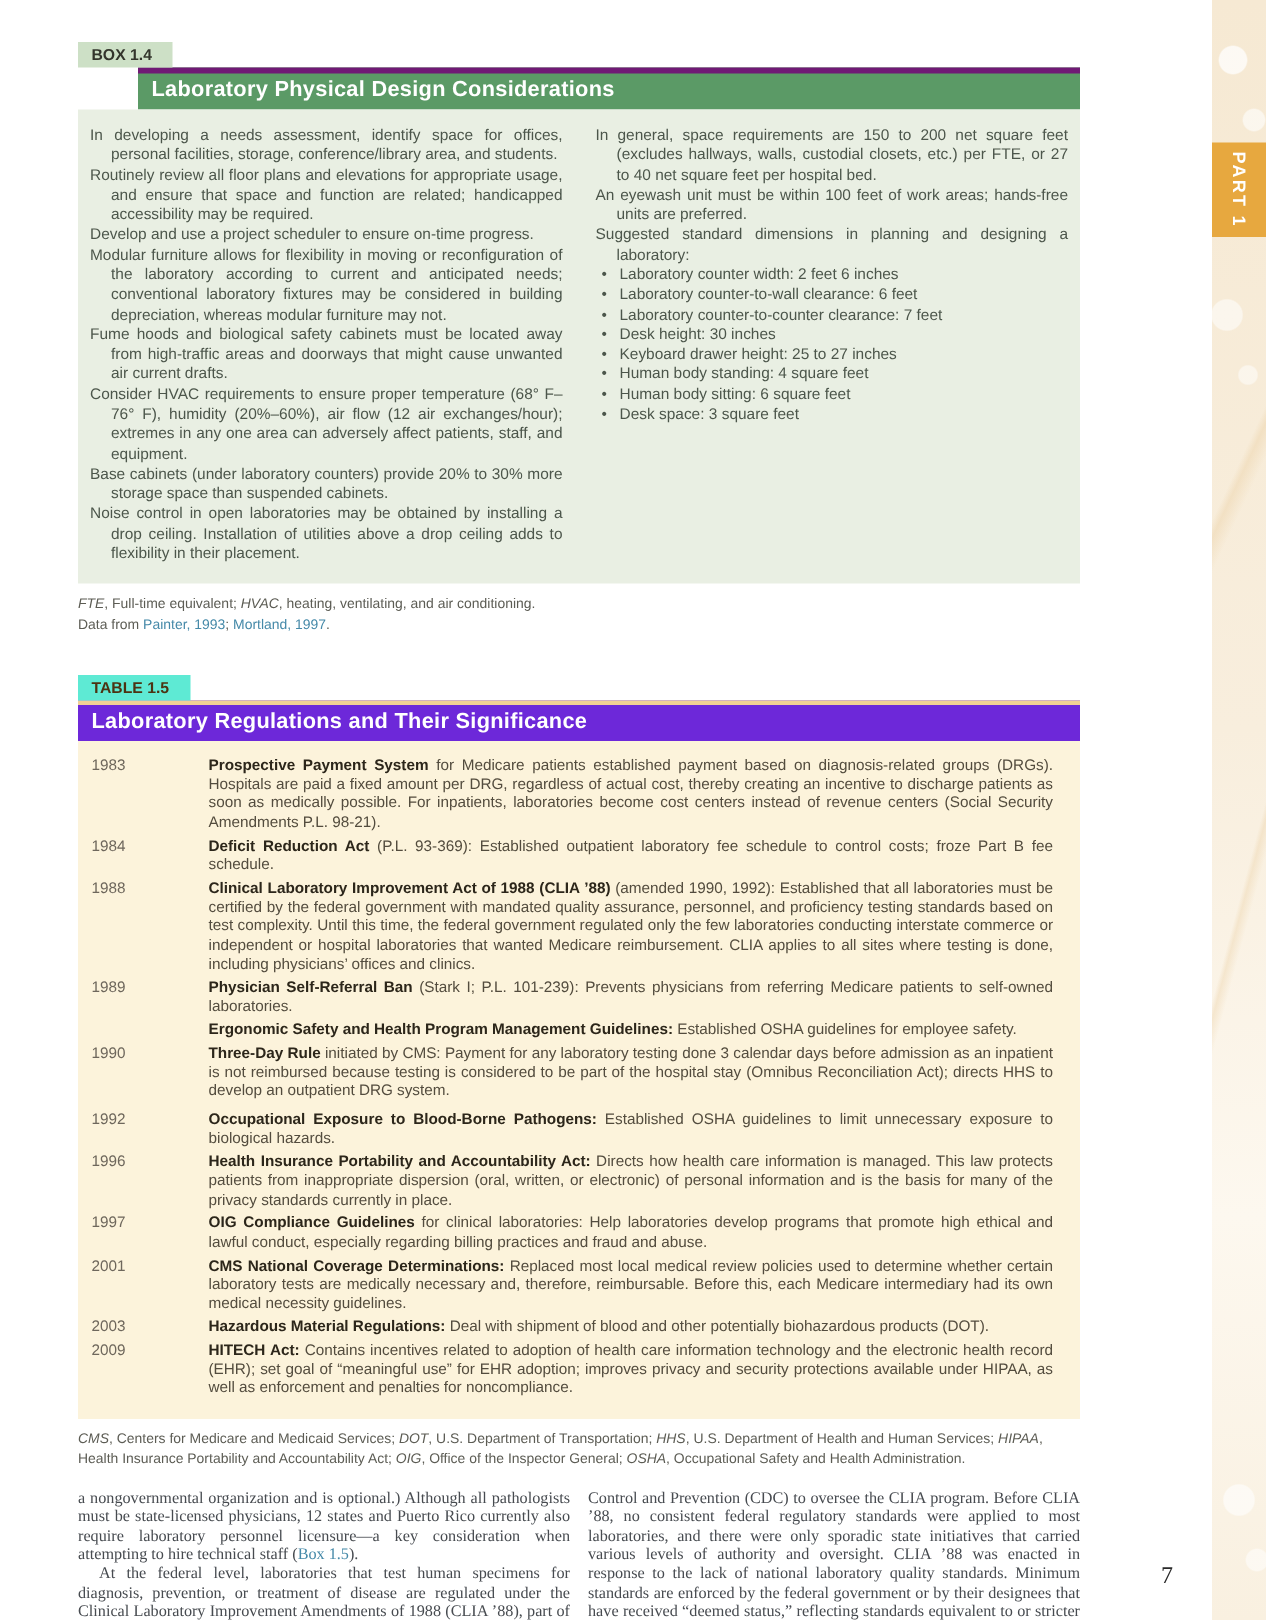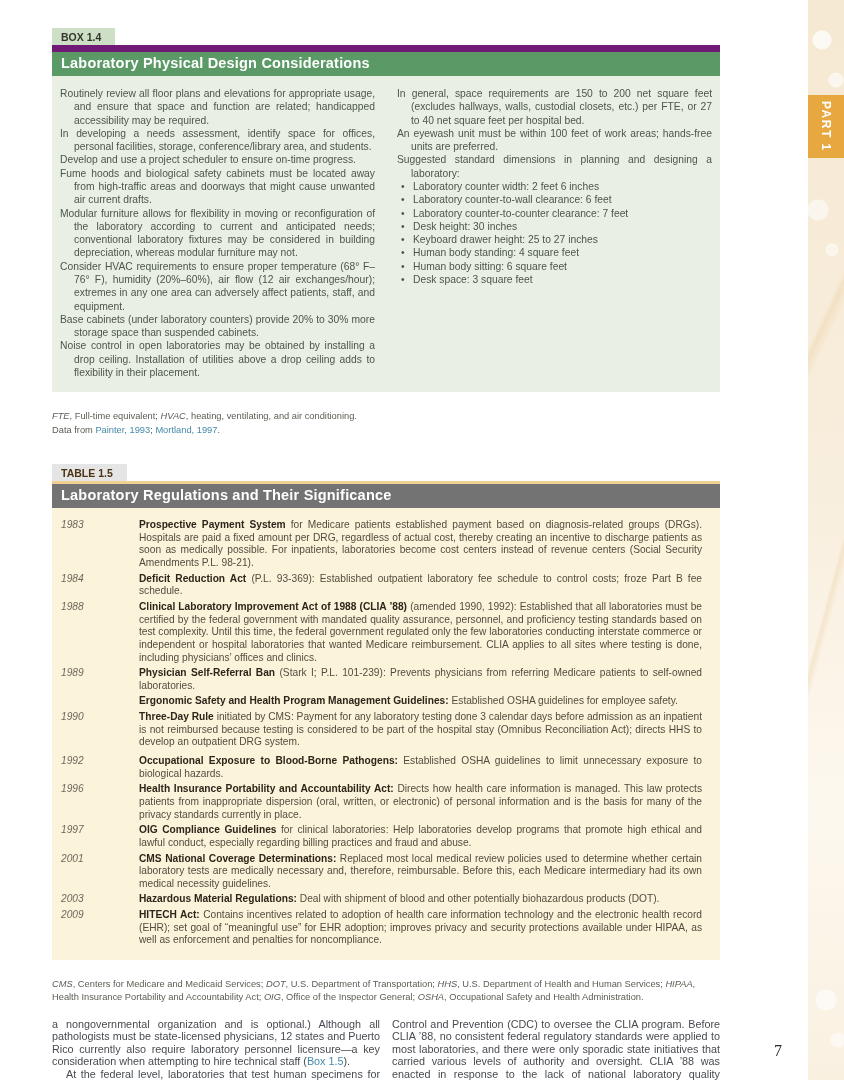--- a/index.html
+++ b/index.html
@@ -28,59 +28,59 @@
   }
   .part-tab span {
     writing-mode:vertical-rl; font-weight:bold; font-size:12px; letter-spacing:1.5px;
   }
   
   .content { position:absolute; left:52px; top:27px; width:668px; }
   .tab {
     display:inline-block; font-weight:bold; font-size:10.5px; padding:3px 14px 2px 9px;
   }
   .tab.green  { background:#cde0c6; color:#33352c; }
-  .tab.orange { background:#e5e5e5; color:#4c3312; }
+  .tab.orange { background:#5eead4; color:#4c3312; }
   .band {
     color:#ffffff; font-weight:bold; font-size:14.5px; padding:3px 10px 5px 9px; letter-spacing:.2px;
   }
-  .band.green-band  { background:#5b9a66; border-top:7px solid #701a75; }
-  .band.orange-band { background:#737373; border-top:3px solid #f2d095; }
+  .band.green-band  { background:#5b9a66; border-top:4px solid #701a75;margin-left:40px; }
+  .band.orange-band { background:#6d28d9; border-top:3px solid #f2d095; }
 
   
   .box-body {
     background:#e9efe3; padding:11px 8px 13px 8px; display:flex; gap:22px;
     color:#4c564b; font-size:10.3px; line-height:1.29;
   }
   .box-col { flex:1; }
   .hang { padding-left:14px; text-indent:-14px; text-align:justify; }
   .bullet { position:relative; padding-left:16px; }
   .bullet::before { content:"•"; position:absolute; left:4px; color:#4c564b; }
 
   .footnote { font-size:9.3px; line-height:1.45; color:#5c5c54; }
-  .fn-block { margin-top:18px; }
+  .fn-block { margin-top:7px; }
   .it { font-style:italic; }
   .bd { font-weight:bold; }
   .lnk { color:#4589a8; cursor:pointer; }
 
   
   .table-section { margin-top:26px; }
   .table-body {
     background:#fcf3db; padding:11px 18px 10px 9px;
     color:#534c3e; font-size:10.2px; line-height:1.24;
   }
   .trow { display:flex; margin-bottom:3px; }
-  .tyear { flex:none; width:78px; color:#6e675c;font-style:italic; }
+  .tyear { flex:none; width:78px; color:#6e675c; }
   .tdesc { flex:1; text-align:justify; }
   .tdesc .bd { color:#2c261a; }
 
   
   .main-cols { margin-top:13px; display:flex; gap:12px; }
   .main-col { flex:1; }
   .serif {
-    font-family:Liberation Sans, sans-serif; font-size:10.8px; line-height:1.16;
+    font-family:Liberation Serif, serif; font-size:10.8px; line-height:1.16;
     color:#474b50; text-align:justify;
   }
   .serif.ind { text-indent:14px; }
   .pageno {
     position:absolute; right:62px; bottom:20px;
     font-family:"Liberation Serif", serif; font-size:16px; color:#2a2a2a;
   }
 </style>
 </head>
 <body>
@@ -91,25 +91,25 @@
     <span>PART 1</span>
   </div>
 
   <div class="content">
 
     <section>
       <div class="tab green">BOX 1.4</div>
       <div class="band green-band">Laboratory Physical Design Considerations</div>
       <div class="box-body">
         <div class="box-col" id="box-left">
+            <p class="hang">In developing a needs assessment, identify space for offices, personal facilities, storage, conference/library area, and students.</p>
             <p class="hang">Routinely review all floor plans and elevations for appropriate usage, and ensure that space and function are related; handicapped accessibility may be required.</p>
-            <p class="hang">In developing a needs assessment, identify space for offices, personal facilities, storage, conference/library area, and students.</p>
             <p class="hang">Develop and use a project scheduler to ensure on-time progress.</p>
+            <p class="hang">Modular furniture allows for flexibility in moving or reconfiguration of the laboratory according to current and anticipated needs; conventional laboratory fixtures may be considered in building depreciation, whereas modular furniture may not.</p>
             <p class="hang">Fume hoods and biological safety cabinets must be located away from high-traffic areas and doorways that might cause unwanted air current drafts.</p>
-            <p class="hang">Modular furniture allows for flexibility in moving or reconfiguration of the laboratory according to current and anticipated needs; conventional laboratory fixtures may be considered in building depreciation, whereas modular furniture may not.</p>
             <p class="hang">Consider HVAC requirements to ensure proper temperature (68° F–76° F), humidity (20%–60%), air flow (12 air exchanges/hour); extremes in any one area can adversely affect patients, staff, and equipment.</p>
             <p class="hang">Base cabinets (under laboratory counters) provide 20% to 30% more storage space than suspended cabinets.</p>
             <p class="hang">Noise control in open laboratories may be obtained by installing a drop ceiling. Installation of utilities above a drop ceiling adds to flexibility in their placement.</p>
           </div>
         <div class="box-col" id="box-right">
             <p class="hang">In general, space requirements are 150 to 200 net square feet (excludes hallways, walls, custodial closets, etc.) per FTE, or 27 to 40 net square feet per hospital bed.</p>
             <p class="hang">An eyewash unit must be within 100 feet of work areas; hands-free units are preferred.</p>
             <p class="hang">Suggested standard dimensions in planning and designing a laboratory:</p>
             <p class="bullet">Laboratory counter width: 2 feet 6 inches</p>
             <p class="bullet">Laboratory counter-to-wall clearance: 6 feet</p>

